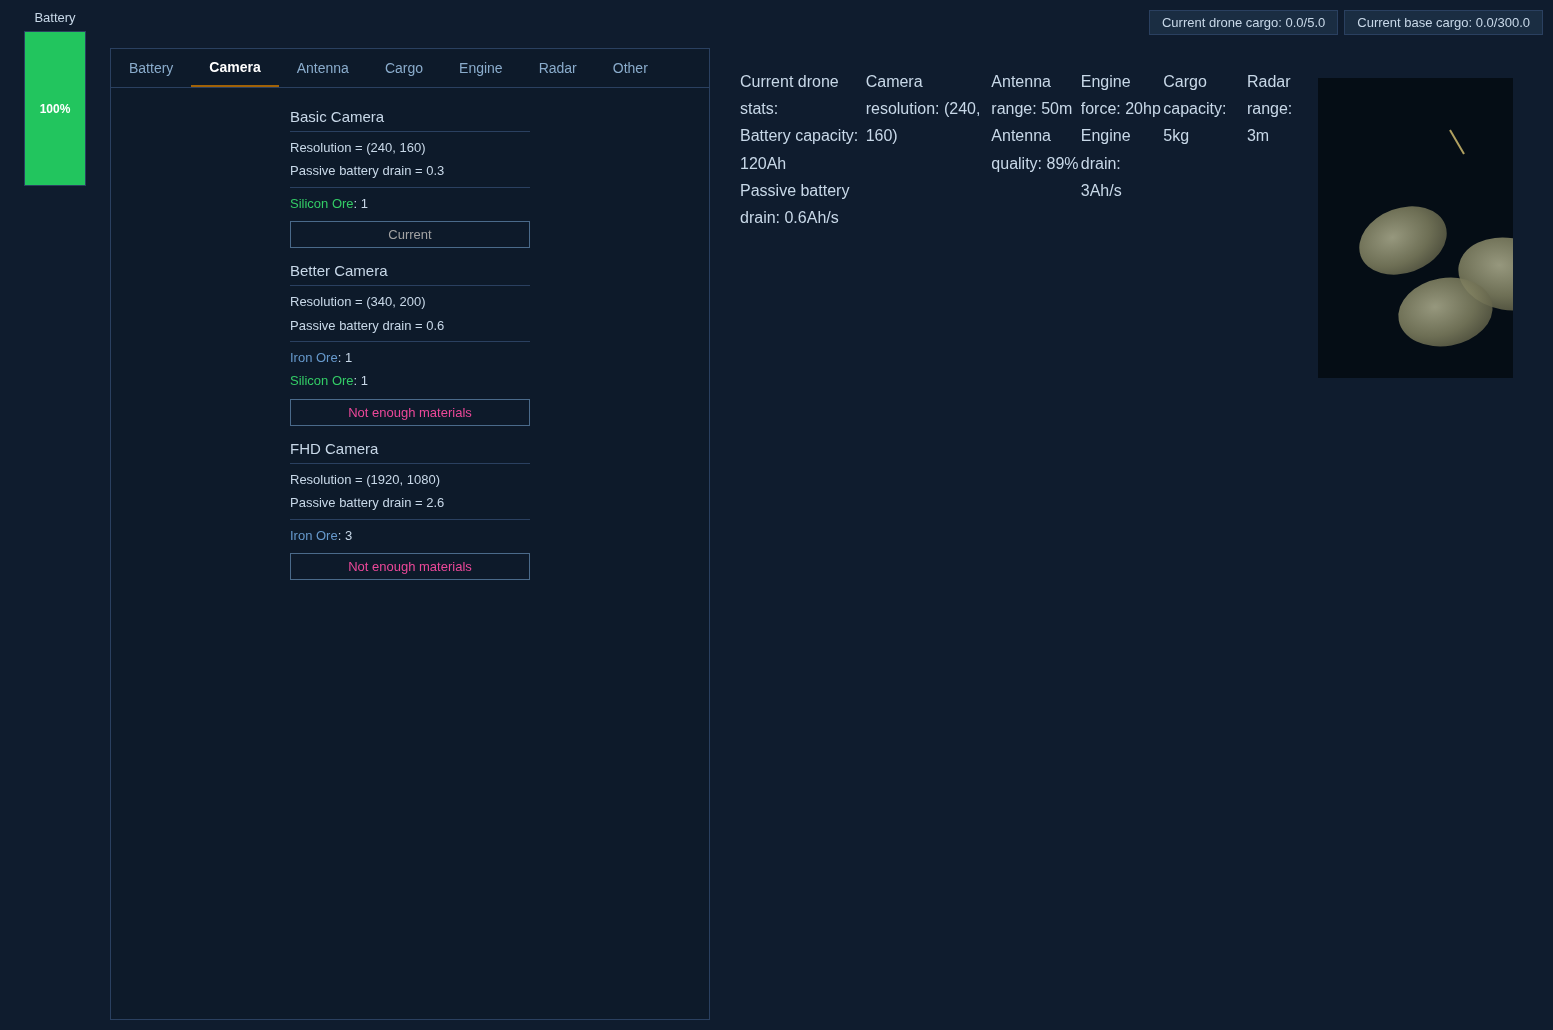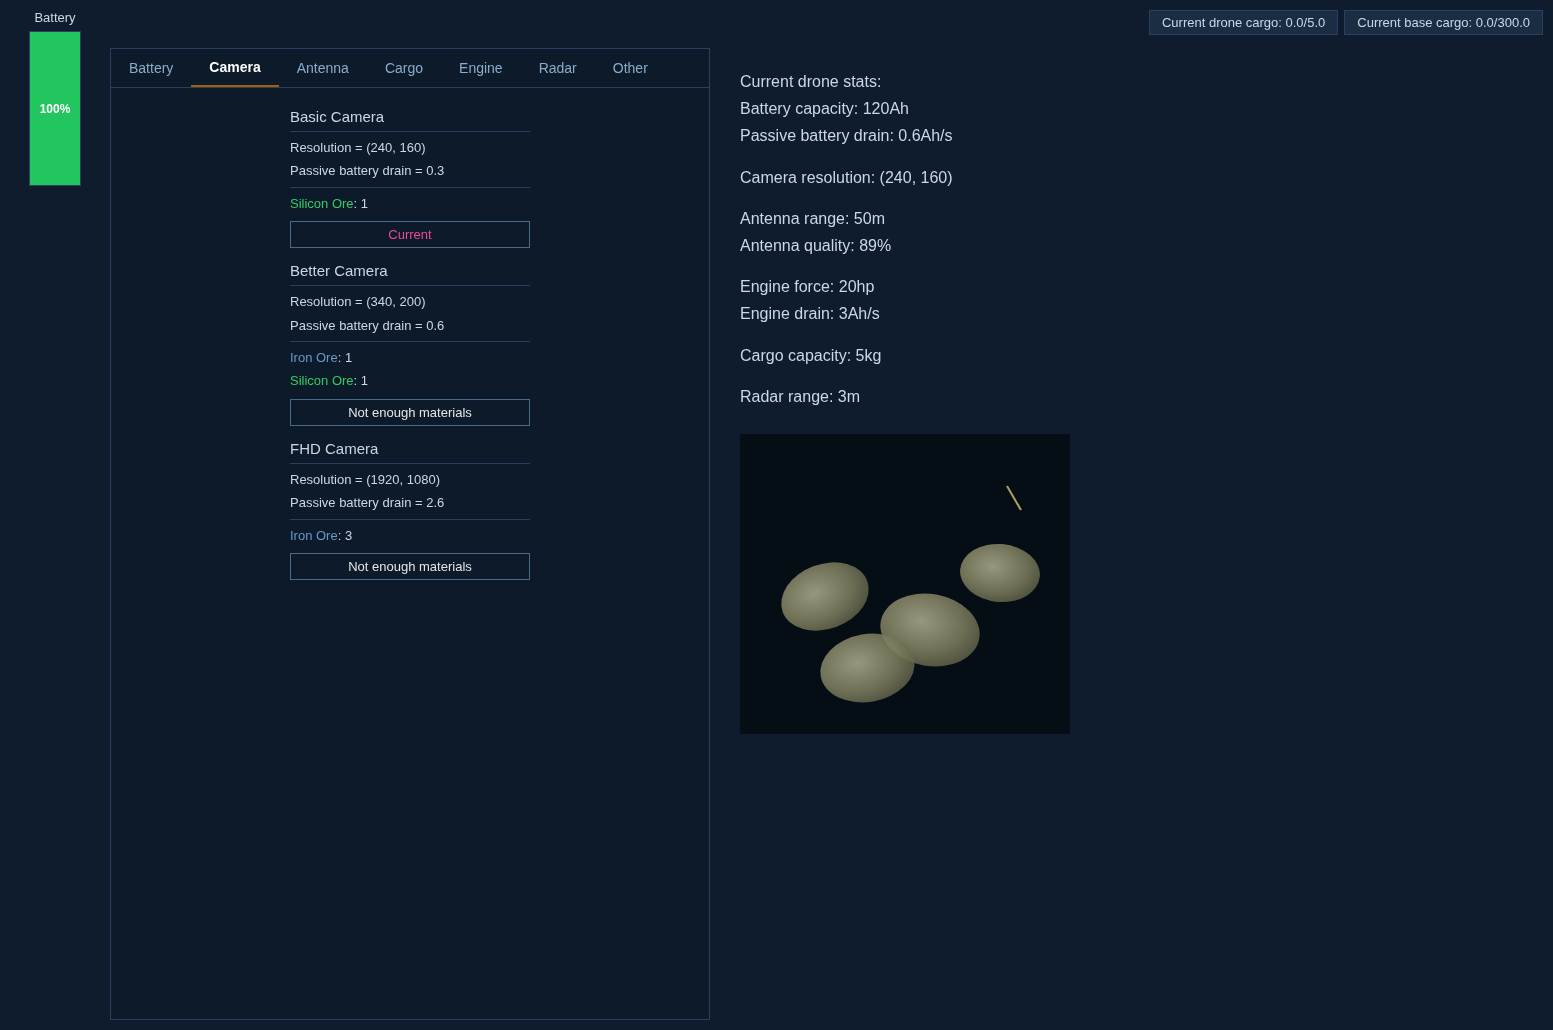--- a/index.html
+++ b/index.html
@@ -23,21 +23,21 @@
       display: flex;
       flex-direction: column;
       align-items: center;
     }
     #battery-label {
       font-size: 13px;
       color: #c8d8e8;
       margin-bottom: 6px;
     }
     #battery-bar-container {
-      width: 52px;
+      width: 62px;
       height: 155px;
       background: #1a2d42;
       border: 1px solid #2a4060;
       position: relative;
       display: flex;
       flex-direction: column;
       justify-content: flex-end;
     }
     #battery-fill {
       width: 100%;
@@ -150,46 +150,46 @@
 
     .iron-ore { color: #6699cc; }
     .silicon-ore { color: #33cc66; }
     .mat-qty { color: #c8d8e8; }
 
     .current-btn {
       width: 240px;
       padding: 5px 0;
       background: transparent;
       border: 1px solid #4a6a8a;
-      color: #ec4899;
+      color: #a3a3a3;
       font-size: 13px;
       cursor: default;
       text-align: center;
       margin-top: 6px;
       margin-bottom: 4px;
     }
 
     .not-enough {
       width: 240px;
       padding: 5px 0;
       background: transparent;
       border: 1px solid #4a6a8a;
-      color: #e5e5e5;
+      color: #ec4899;
       font-size: 13px;
       text-align: center;
       margin-top: 6px;
       margin-bottom: 4px;
     }
 
     
     #right-panel {
       flex: 1;
       padding: 20px 30px;
       display: flex;
-      flex-direction: column;
+      flex-direction: row;
       gap: 0;
     }
 
     .stats-block {
       margin-bottom: 14px;
     }
 
     .stat-line {
       font-size: 16px;
       color: #c8d8e8;

